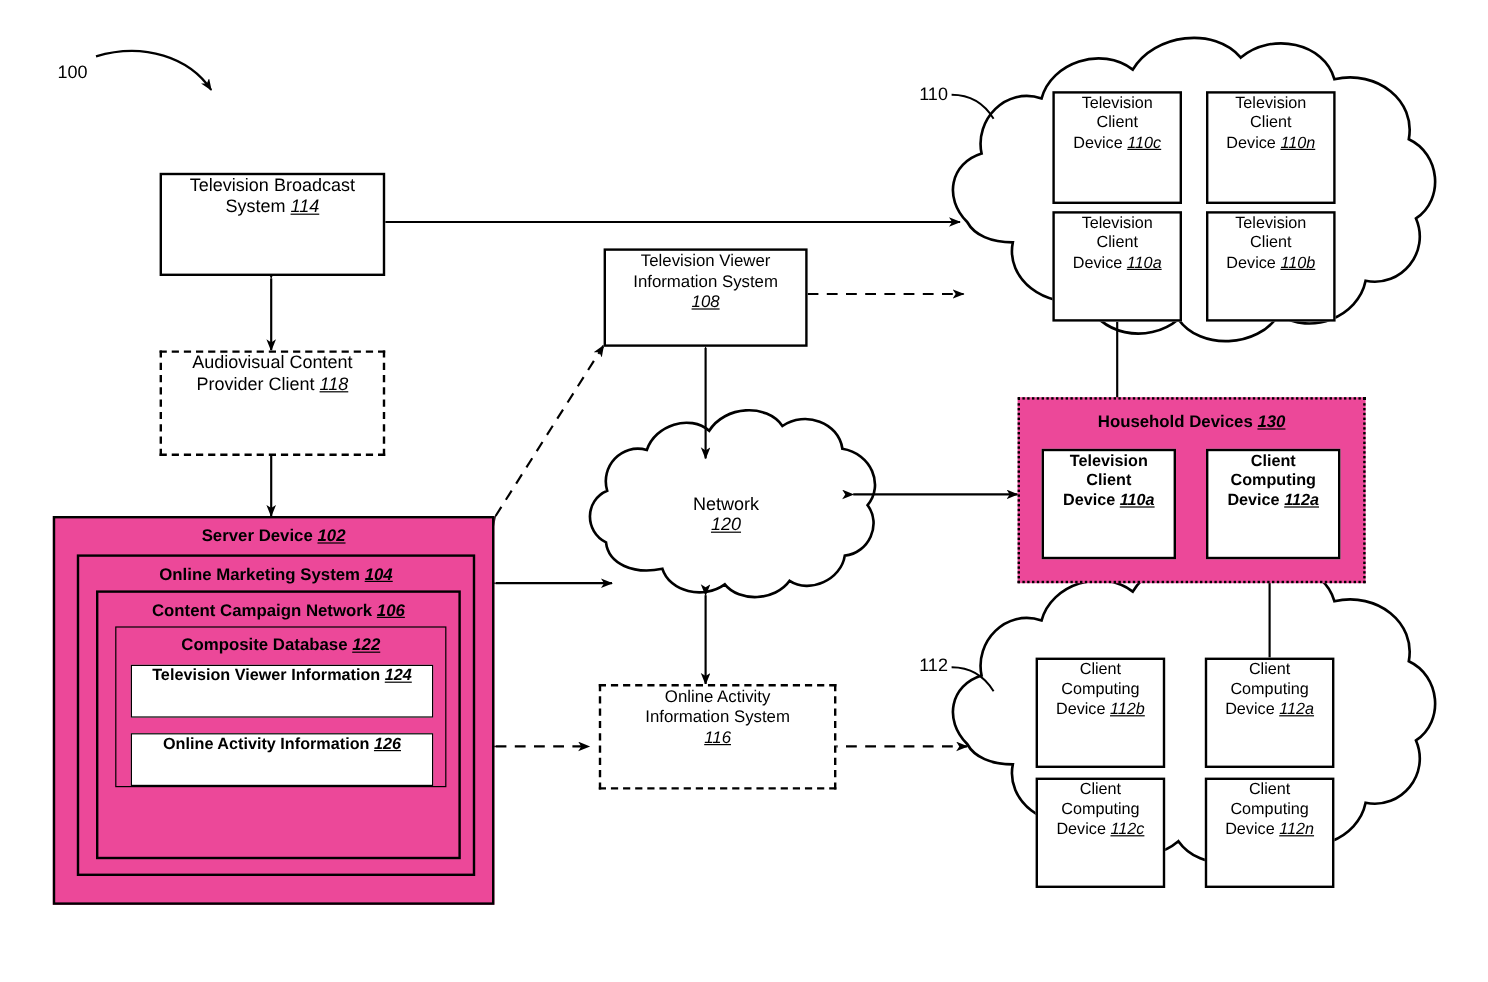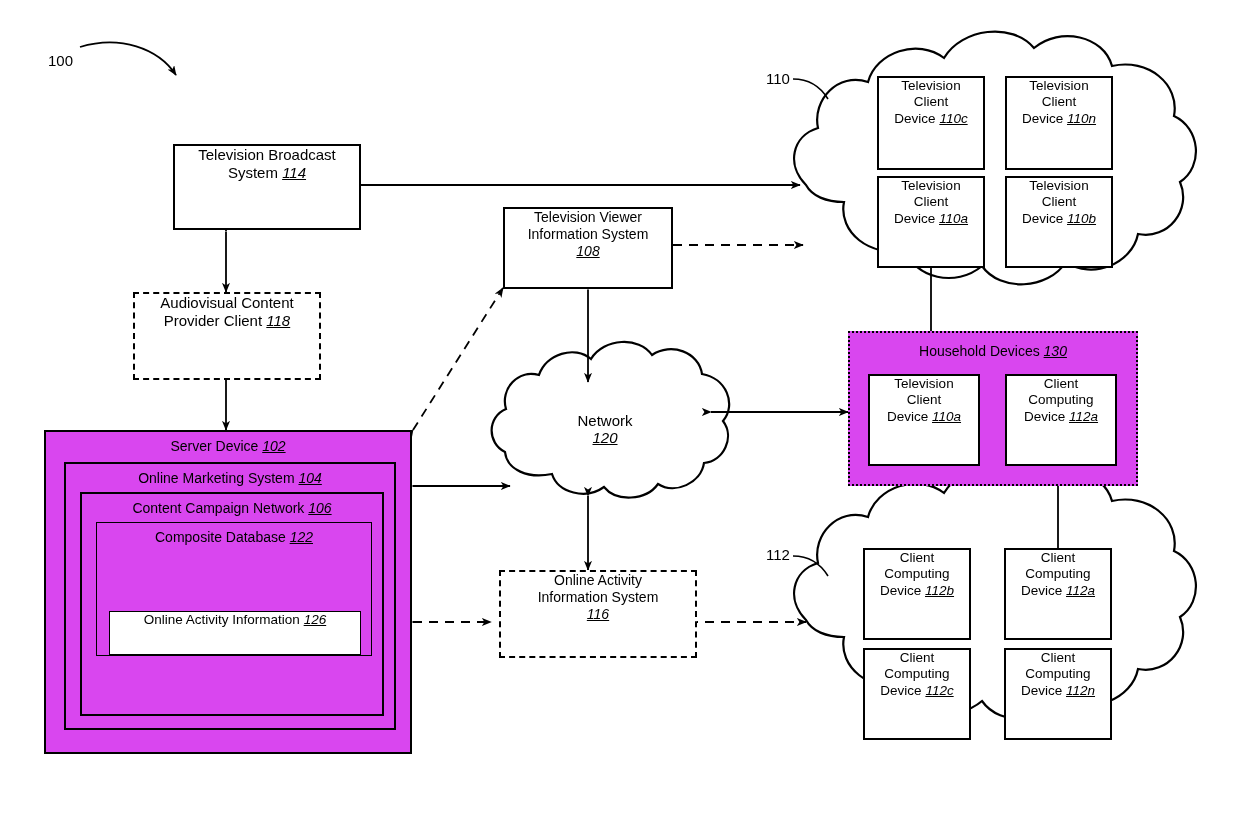--- a/index.html
+++ b/index.html
@@ -10,21 +10,21 @@
 
   .node{position:absolute;box-sizing:border-box;display:flex;
         justify-content:center;text-align:center;
         background:#fff;line-height:1.22;}
   .solid{border:2px solid #000;}
   .dashed{border:2px dashed #000;}
   .dotted{border:2px dotted #000;}
   .thin{border-width:1.6px;}
 
   .title-top{position:absolute;left:0;right:0;top:6px;text-align:center;}
-  .boxed-group{position:absolute;box-sizing:border-box;background:#d946ef;}
+  .boxed-group{position:absolute;box-sizing:border-box;background:#ec4899;font-weight:bold;}
 
   .fig-num{position:absolute;font-size:15px;}
   .num{font-style:italic;text-decoration:underline;}
   .lbl{display:block;}
   .fs15{font-size:15px;}
   .fs14{font-size:14px;}
   .fs13{font-size:13.5px;}
 </style>
 </head>
 <body>
@@ -123,21 +123,21 @@
     
     <line x1="931" y1="268" x2="931" y2="378" stroke="#000" stroke-width="1.8" marker-end="url(#ah)"></line>
     
     <line x1="1058" y1="548" x2="1058" y2="465" stroke="#000" stroke-width="1.8" marker-end="url(#ah)"></line>
   </svg>
 
   <div class="fig-num" style="left:48px;top:52px;">100</div>
   <div class="fig-num" style="left:766px;top:70px;">110</div>
   <div class="fig-num" style="left:766px;top:546px;">112</div>
 
-  <div class="node solid" style="left:133px;top:144px;width:188px;height:86px;margin-left:40px;">
+  <div class="node solid" style="left:133px;top:144px;width:188px;height:86px;">
     <div class="fs15">
       <span class="lbl">Television Broadcast</span>
       <span>System</span>
       <span class="num">114</span>
     </div>
   </div>
 
   <div class="node dashed" style="left:133px;top:292px;width:188px;height:88px;">
     <div class="fs15">
       <span class="lbl">Audiovisual Content</span>
@@ -184,20 +184,26 @@
           <span>Content Campaign Network</span>
           <span class="num">106</span>
         </div>
 
         <div class="boxed-group solid thin" style="left:14px;top:28px;width:276px;height:134px;">
           <div class="title-top fs14">
             <span>Composite Database</span>
             <span class="num">122</span>
           </div>
 
+          <div class="node solid thin" style="left:12px;top:31px;width:252px;height:44px;">
+            <div class="fs13">
+              <span>Television Viewer Information</span>
+              <span class="num">124</span>
+            </div>
+          </div>
 
           <div class="node solid thin" style="left:12px;top:88px;width:252px;height:44px;">
             <div class="fs13">
               <span>Online Activity Information</span>
               <span class="num">126</span>
             </div>
           </div>
         </div>
       </div>
     </div>

